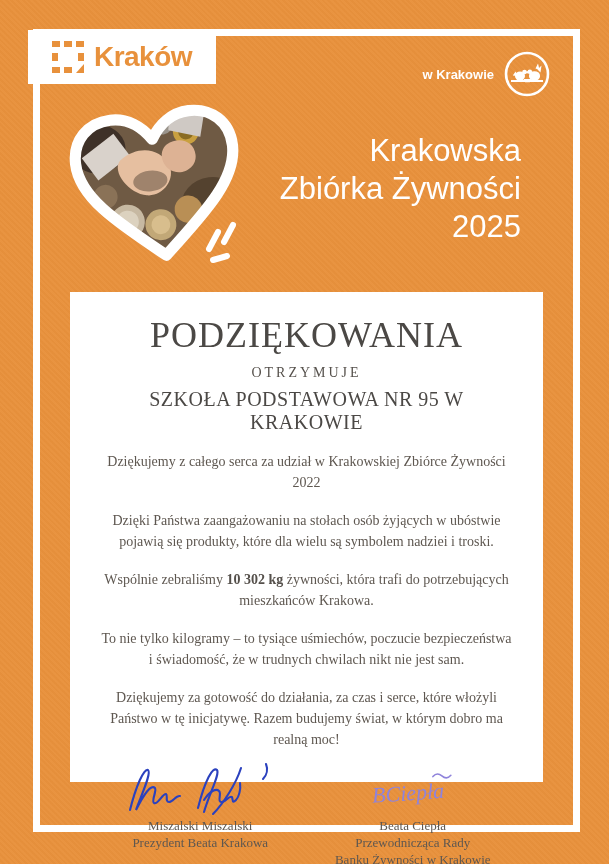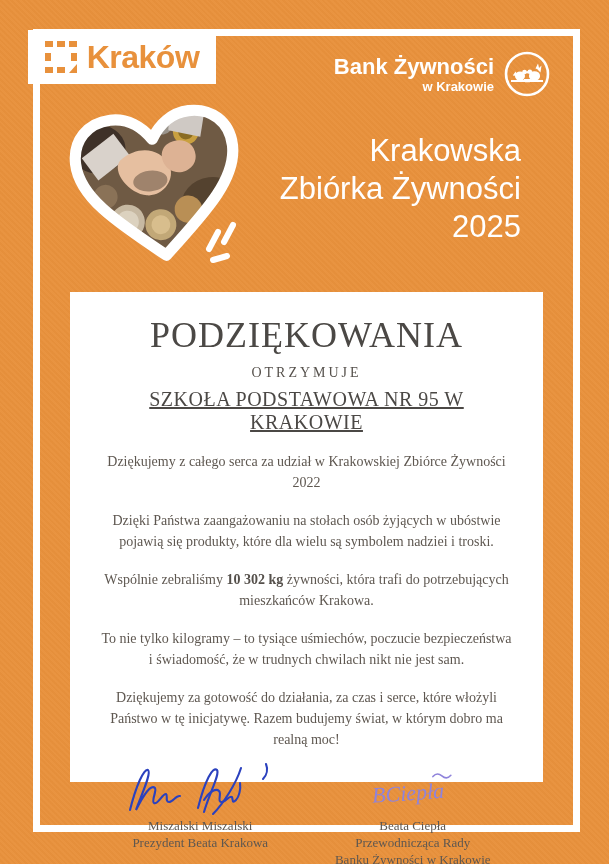--- a/index.html
+++ b/index.html
@@ -14,21 +14,21 @@
   .frame{
     position:absolute;left:33px;top:29px;width:547px;height:803px;
     border:7px solid #ffffff;box-sizing:border-box;
   }
   
   .krakow-box{
     position:absolute;left:28px;top:30px;width:188px;height:54px;
     background:#ffffff;display:flex;align-items:center;justify-content:center;gap:10px;
   }
   .krakow-word{
-    font-family:"Liberation Sans", sans-serif;font-weight:bold;font-size:32px;
+    font-family:"Liberation Sans", sans-serif;font-weight:bold;font-size:28px;
     color:#E8913C;letter-spacing:-0.5px;
   }
   
   .bank{
     position:absolute;top:50px;right:58px;display:flex;align-items:center;gap:9px;
   }
   .bank-text{display:flex;flex-direction:column;align-items:flex-end;color:#fff;
     font-family:"Liberation Sans", sans-serif;font-weight:bold;line-height:1.05;}
   .bank-name{font-size:22px;}
   .bank-loc{font-size:13px;margin-top:2px;}
@@ -46,21 +46,21 @@
     box-sizing:border-box;padding:16px 24px 0;text-align:center;color:#5E5750;
   }
   .cert-heading{
     font-family:"Liberation Serif", serif;font-weight:normal;font-size:36px;
     color:#4B4845;letter-spacing:1px;margin:6px 0 0;
   }
   .cert-sub{
     font-size:14px;letter-spacing:3px;color:#55504B;margin-top:9px;
   }
   .cert-recipient{
-    font-size:20px;color:#4B4845;margin-top:7px;letter-spacing:0.5px;text-decoration:underline;
+    font-size:20px;color:#4B4845;margin-top:7px;letter-spacing:0.5px;
   }
   .cert p.body{
     font-size:14px;line-height:1.5;margin:17px 6px 0;color:#5E5750;
   }
   .cert p.body b{color:#55504B;}
   .sig-row{display:flex;margin-top:4px;}
   .sig-col{flex:1;display:flex;flex-direction:column;align-items:center;}
   .sig-name{font-size:13px;line-height:1.3;color:#5E5750;}
   .sig-hand-left{margin-top:2px;height:62px;}
   .sig-hand-right{margin-top:14px;height:50px;}
@@ -85,21 +85,20 @@
           <rect x="12" y="26" width="8" height="6"></rect>
           <polygon points="24,32 32,23 32,32"></polygon>
         </g>
       </svg>
     </span>
     <span class="krakow-word">Kraków</span>
   </div>
 
   <div class="bank">
     <div class="bank-text">
-      <span class="bank-name">Bank Żywności</span>
       <span class="bank-loc">w Krakowie</span>
     </div>
     <span style="display:inline-flex;">
       <svg width="48" height="48" viewBox="0 0 48 48">
         <circle cx="24" cy="24" r="21" fill="none" stroke="#fff" stroke-width="2.6"></circle>
         <line x1="8" y1="31" x2="40" y2="31" stroke="#fff" stroke-width="2"></line>
         <g fill="#fff">
           <ellipse cx="17" cy="26" rx="5" ry="4.6"></ellipse>
           <circle cx="21.5" cy="22" r="2.3"></circle>
           <polygon points="23.3,21.2 26.2,22.4 23.3,23.6"></polygon>

